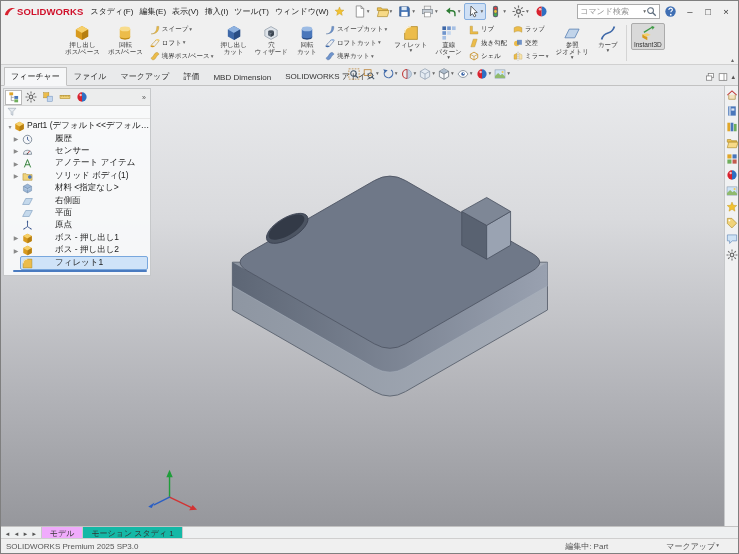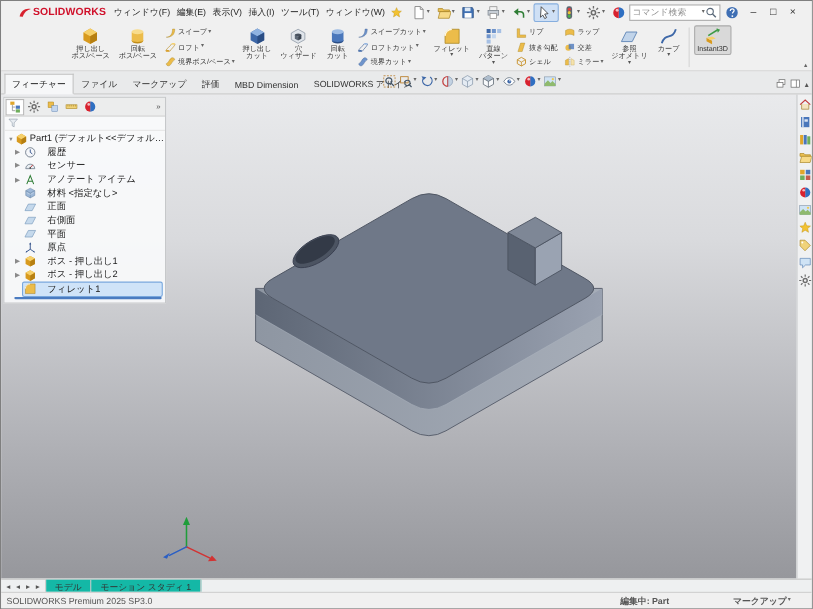--- a/index.html
+++ b/index.html
@@ -1,21 +1,21 @@
 <!DOCTYPE html>
 <html style="--accent: #2b7cd3; --logo-red: #d0112b; --viewport-top: #e9eaec; --viewport-bottom: #96979c; --model-top: #6f7888; --model-left: #5d6675; --model-right: #99a1b0; --model-lower-left: #8e96a2; --model-lower-right: #a6adb8; --selection-bg: #cfe3f8; --selection-border: #78a7dd; --triad-x: #d23333; --triad-y: #1f9d3a; --triad-z: #2b5fc4;"><head>
 <meta charset="utf-8">
 <style>
   *{margin:0;padding:0;box-sizing:border-box;}
   html,body{width:739px;height:554px;overflow:hidden;background:#fff;
     font-family:"Liberation Sans","DejaVu Sans",sans-serif;}
   .app{position:relative;width:739px;height:554px;background:#f0f0f0;border:1px solid #7f7f7f;overflow:hidden;}
 
   
-  .titlebar{position:absolute;top:0;left:0;right:0;height:21px;display:flex;align-items:center;padding:0 16px;background:#f0f0f0;}
+  .titlebar{position:absolute;top:0;left:0;right:0;height:21px;display:flex;align-items:center;padding:0 3px;background:#f0f0f0;}
   .logo{display:flex;align-items:center;gap:1px;margin-right:4px;flex:none;}
   .logo .ico{width:12px;height:12px;}
   .logo-text{font-size:9.5px;font-weight:bold;color:var(--logo-red);letter-spacing:.1px;}
   .menubar{display:flex;align-items:center;flex:none;}
   .menu{font-size:8px;color:#222;padding:3px 3px;white-space:nowrap;}
   .pin{margin:0 2px;display:inline-flex;width:11px;height:11px;flex:none;}
   .quicktools{display:flex;align-items:center;margin-left:3px;flex:none;}
   .qtool{display:flex;align-items:center;padding:1px 2px;border:1px solid transparent;border-radius:2px;}
   .qtool .ico{width:13px;height:13px;}
   .qtool.pressed{background:#cfe0f5;border-color:#86aede;}
@@ -65,60 +65,60 @@
   .ptab{width:17px;height:15px;display:flex;align-items:center;justify-content:center;border:1px solid transparent;}
   .ptab .ico{width:12px;height:12px;}
   .ptab.active{background:#fff;border-color:#b9b9b9;}
   .ptab-chev{margin-left:auto;font-size:7px;color:#555;padding-right:3px;}
   .pfilter{height:13px;display:flex;align-items:center;padding:1px 3px;border-bottom:1px solid #e6e6e6;}
   .pfilter .ico{width:10px;height:10px;}
   .tree{padding:1px 0 3px;}
   .trow{display:flex;align-items:center;height:12.4px;padding-left:2px;white-space:nowrap;}
   .trow.child{padding-left:8px;}
   .tarrow{width:8px;font-size:6px;color:#8a8a8a;text-align:center;flex:none;}
-  .titem{display:flex;align-items:center;flex:1;min-width:0;padding:0 2px 0 1px;border:1px solid transparent;border-radius:2px;gap:8px;margin-right:2px;}
+  .titem{display:flex;align-items:flex-end;flex:1;min-width:0;padding:0 2px 0 1px;border:1px solid transparent;border-radius:2px;gap:20px;margin-right:2px;}
   .titem.sel{background:var(--selection-bg);border-color:var(--selection-border);}
   .titem .ico,.trow .ico{width:11px;height:11px;flex:none;}
   .tlabel{font-size:8.5px;color:#1b1b1b;overflow:hidden;text-overflow:ellipsis;margin-left:2px;}
   .rollback{height:2px;background:#4a7bc0;margin:1px 3px 0 9px;border-radius:1px;}
 
   
   .taskpane{position:absolute;top:85px;right:0;bottom:27px;width:14px;background:#f0f1f2;border-left:1px solid #c6c8ca;display:flex;flex-direction:column;align-items:center;padding-top:3px;gap:4px;}
   .tpbtn{width:12px;height:12px;display:flex;}
   .tpbtn .ico{width:12px;height:12px;}
 
   
   .bottombar{position:absolute;left:0;right:0;bottom:13px;height:14px;background:#eef0f1;border-top:1px solid #c2c2c2;display:flex;align-items:stretch;}
   .sheetnav{display:flex;align-items:center;padding:0 2px;border-right:1px solid #c9c9c9;}
   .navarrow{font-size:6px;color:#555;padding:0 1.5px;}
   .btab{font-size:8px;color:#333;display:flex;align-items:center;padding:0 8px;border-right:1px solid #c9c9c9;background:#14b8a6;white-space:nowrap;}
-  .btab.active{background:#14b8a6;}
+  .btab.active{background:#f0abfc;}
   .statusbar{position:absolute;left:0;right:0;bottom:0;height:15px;background:#f0f0f0;border-top:1px solid #cfcfcf;display:flex;align-items:center;font-size:8px;color:#555;padding:0 5px;}
-  .sb-right{margin-left:auto;display:flex;align-items:center;font-weight:bold;}
+  .sb-right{margin-left:auto;display:flex;align-items:center;}
   .sb-sp{width:58px;}
   .sb-sp2{width:14px;}
   .ico{display:inline-flex;align-items:center;justify-content:center;flex:none;}
   .ico svg{width:100%;height:100%;display:block;}
 </style>
 </head>
 <body>
 
 <div class="app">
 
   <div class="titlebar">
     <div class="logo">
       <span class="ico" style="width:12px;height:12px">
           <svg viewBox="0 0 14 14" aria-hidden="true">
             <path d="M1 10.5C2.2 4.5 7 1.2 13 2.6 9 3.4 5.6 6.4 4.4 10.8Z" fill="#d8222f"></path>
           </svg>
         </span>
       <span class="logo-text">SOLIDWORKS</span>
     </div>
     <div class="menubar">
-        <span class="menu">ウィンドウ(F)</span>
+        <span class="menu">スタディ(F)</span>
         <span class="menu">編集(E)</span>
         <span class="menu">表示(V)</span>
         <span class="menu">挿入(I)</span>
         <span class="menu">ツール(T)</span>
         <span class="menu">ウィンドウ(W)</span>
       </div>
     <span class="pin ico">
         <svg viewBox="0 0 14 14" aria-hidden="true">
           <path d="M7 1.2 8.6 5l4 .3-3 2.6.9 4L7 9.7 3.5 11.9l.9-4-3-2.6 4-.3Z" fill="#f2c232" stroke="#c29413" stroke-width=".5"></path>
         </svg>
@@ -720,41 +720,42 @@
           <span class="titem">
             <span class="ico" style="width: 11px; height: 11px;">
               <svg viewBox="0 0 14 14" aria-hidden="true">
                 <path d="M3 12 7 2l4 10M4.6 8.6h4.8" fill="none" stroke="#2e7d35" stroke-width="1.2"></path>
               </svg>
             </span>
             <span class="tlabel">アノテート アイテム</span>
           </span>
         </div>
         <div class="trow child">
+          <span class="tarrow">▶</span>
+          <span class="titem">
+            <span class="ico" style="width: 11px; height: 11px;">
+              <svg viewBox="0 0 14 14" aria-hidden="true">
+                <path d="M1.2 3.4h4l1 1.2h6.6v7.2H1.2Z" fill="#f0d37a" stroke="#a8831f" stroke-width=".6"></path>
+                <path d="M7.8 6.4 10 5.2l2.2 1.2v2.6L10 10.2 7.8 9Z" fill="#4a77bb"></path>
+              </svg>
+            </span>
+            <span class="tlabel">ソリッド ボディ(1)</span>
+          </span>
+        </div>
+        <div class="trow child">
           <span class="tarrow"></span>
           <span class="titem">
             <span class="ico" style="width: 11px; height: 11px;">
               <svg viewBox="0 0 14 14" aria-hidden="true">
                 <path d="M1.8 4.2 7 1.4l5.2 2.8v5.6L7 12.6 1.8 9.8Z" fill="#9db8d8" stroke="#64819f" stroke-width=".6"></path>
                 <path d="M1.8 4.2 7 7l5.2-2.8M7 7v5.6" fill="none" stroke="#64819f" stroke-width=".6"></path>
                 <path d="M3 6.4l4 2.2 4-2.2" fill="none" stroke="#d0dcea" stroke-width=".7"></path>
               </svg>
             </span>
             <span class="tlabel">材料 &lt;指定なし&gt;</span>
-          </span>
-        </div>
-        <div class="trow child">
-          <span class="tarrow"></span>
-          <span class="titem">
-            <span class="ico" style="width: 11px; height: 11px;">
-              <svg viewBox="0 0 14 14" aria-hidden="true">
-                <path d="M.8 10.8 4.8 3.2h8.4l-4 7.6Z" fill="#bcd3ea" fill-opacity=".85" stroke="#6f93b8" stroke-width=".7"></path>
-              </svg>
-            </span>
-            <span class="tlabel">正面</span>
           </span>
         </div>
         <div class="trow child">
           <span class="tarrow"></span>
           <span class="titem">
             <span class="ico" style="width: 11px; height: 11px;">
               <svg viewBox="0 0 14 14" aria-hidden="true">
                 <path d="M.8 10.8 4.8 3.2h8.4l-4 7.6Z" fill="#bcd3ea" fill-opacity=".85" stroke="#6f93b8" stroke-width=".7"></path>
               </svg>
             </span>

